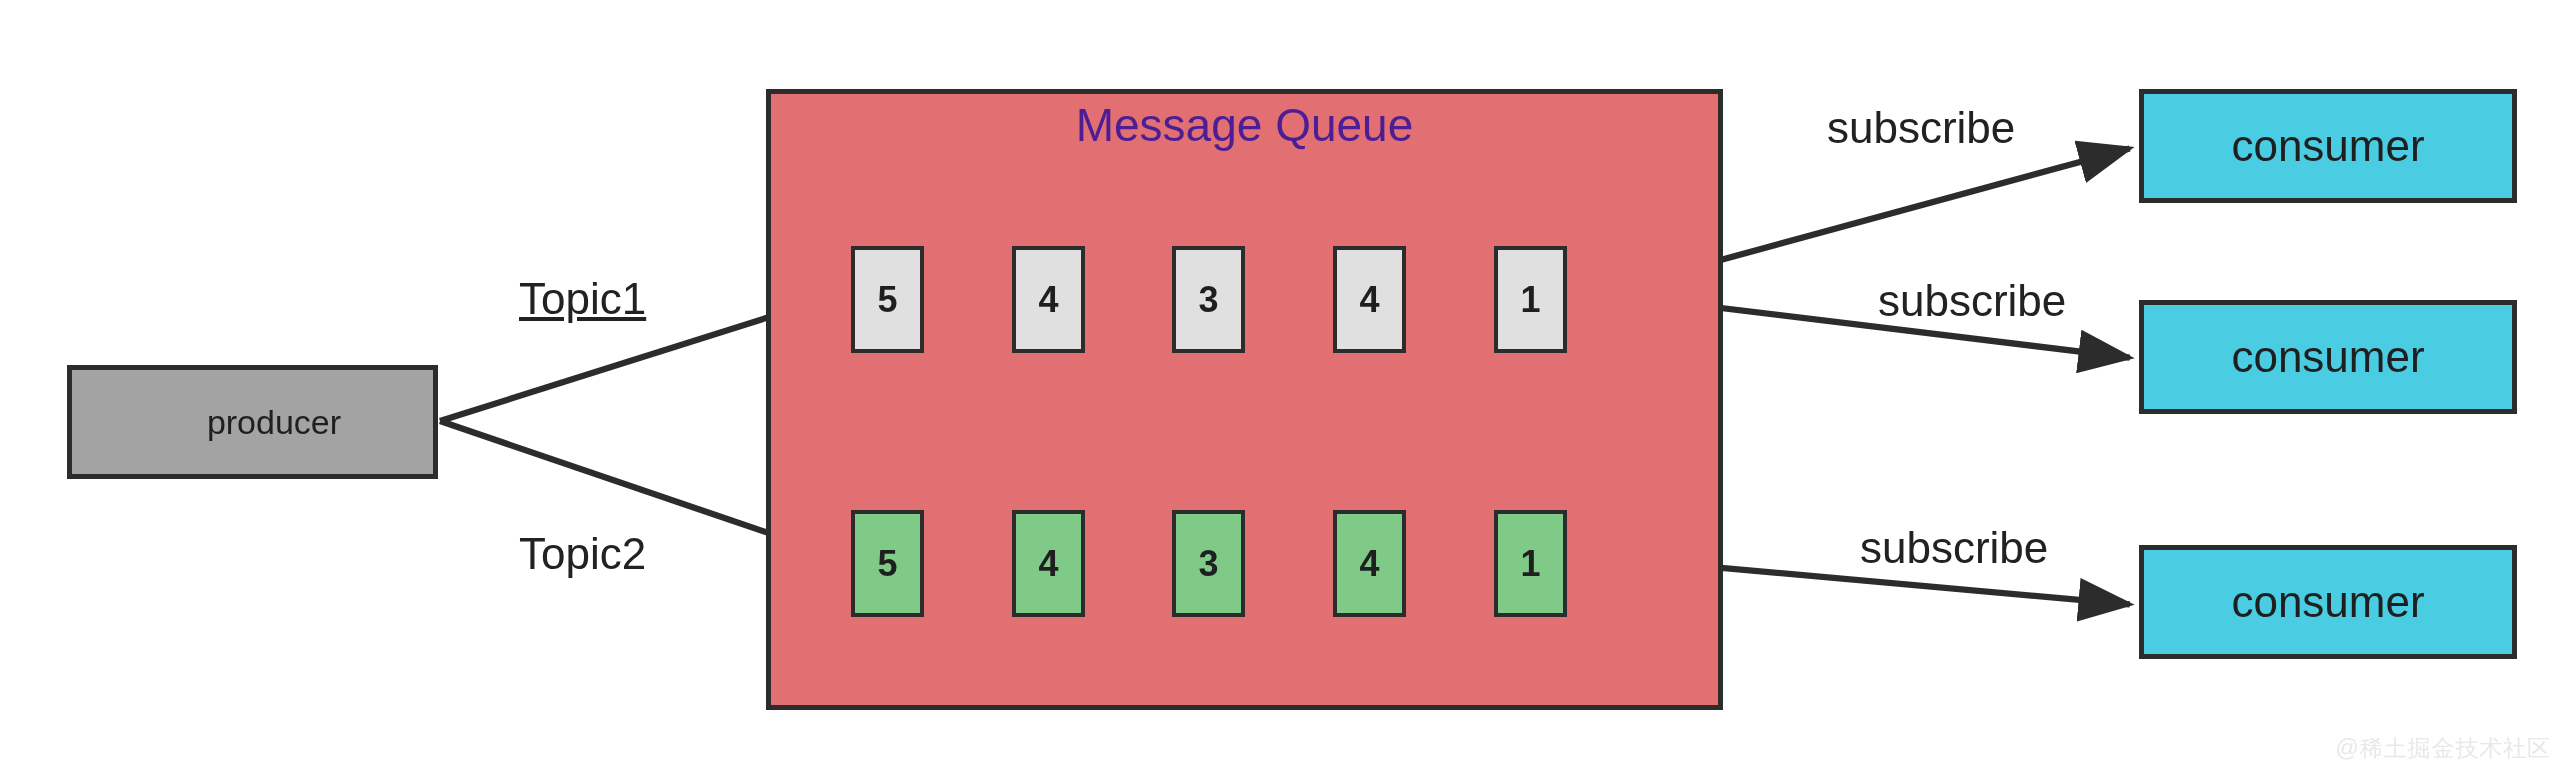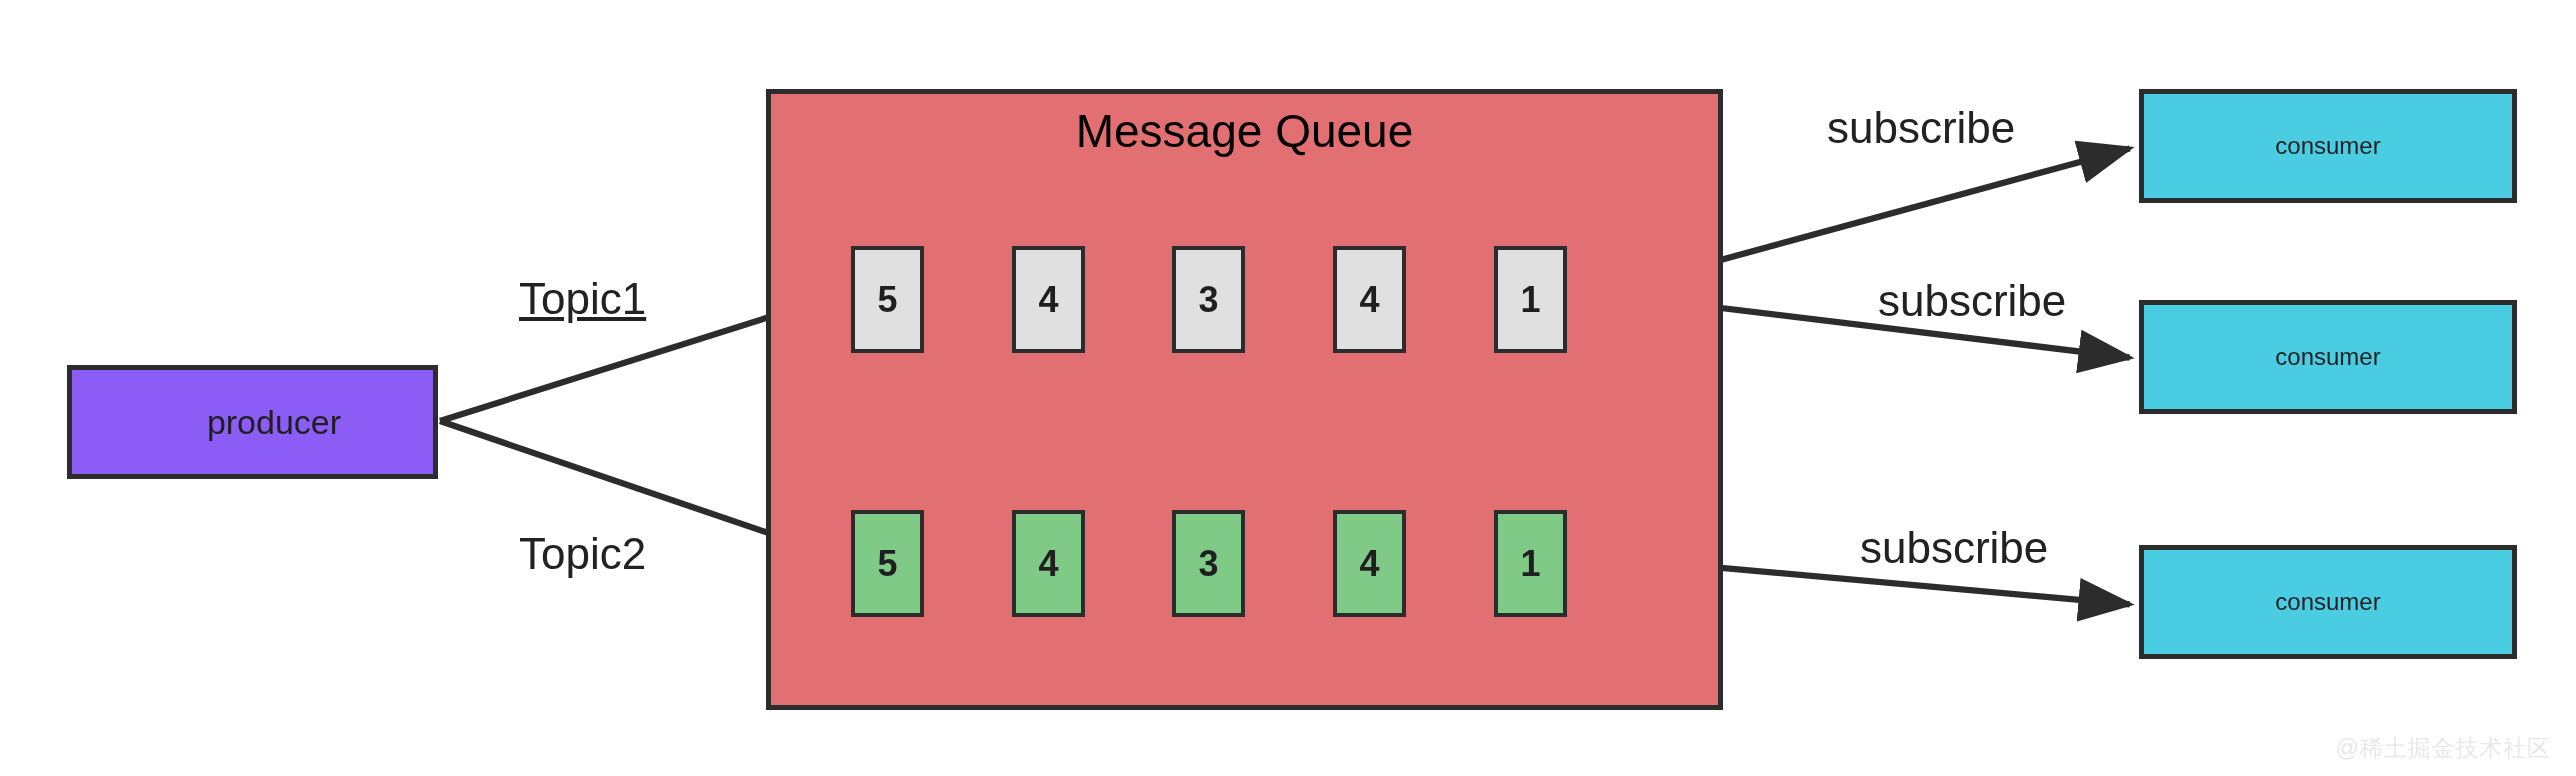--- a/index.html
+++ b/index.html
@@ -30,40 +30,40 @@
     position: absolute;
     box-sizing: border-box;
     display: flex;
     align-items: center;
     justify-content: center;
     border: 5.4px solid #2c2c2c;
     color: #1f1f1f;
     line-height: 1;
   }
   .node-producer {
-    background: #8b5cf6;
+    background: #a3a3a3;
     font-size: 34px;
     padding-left: 43px;
   }
   .node-consumer {
     background: #4ACDE3;
-    font-size: 24px;
+    font-size: 44px;
   }
   .node-queue {
     background: #E27072;
     display: block;
   }
   .queue-title {
     position: absolute;
     left: 0;
     right: 0;
-    top: 14px;
+    top: 8px;
     text-align: center;
     font-size: 46px;
-    color: #000000;
+    color: #4c1d95;
   }
   .msg {
     position: absolute;
     box-sizing: border-box;
     display: flex;
     align-items: center;
     justify-content: center;
     border: 4.5px solid #2c2c2c;
     font-size: 36px;
     font-weight: bold;

